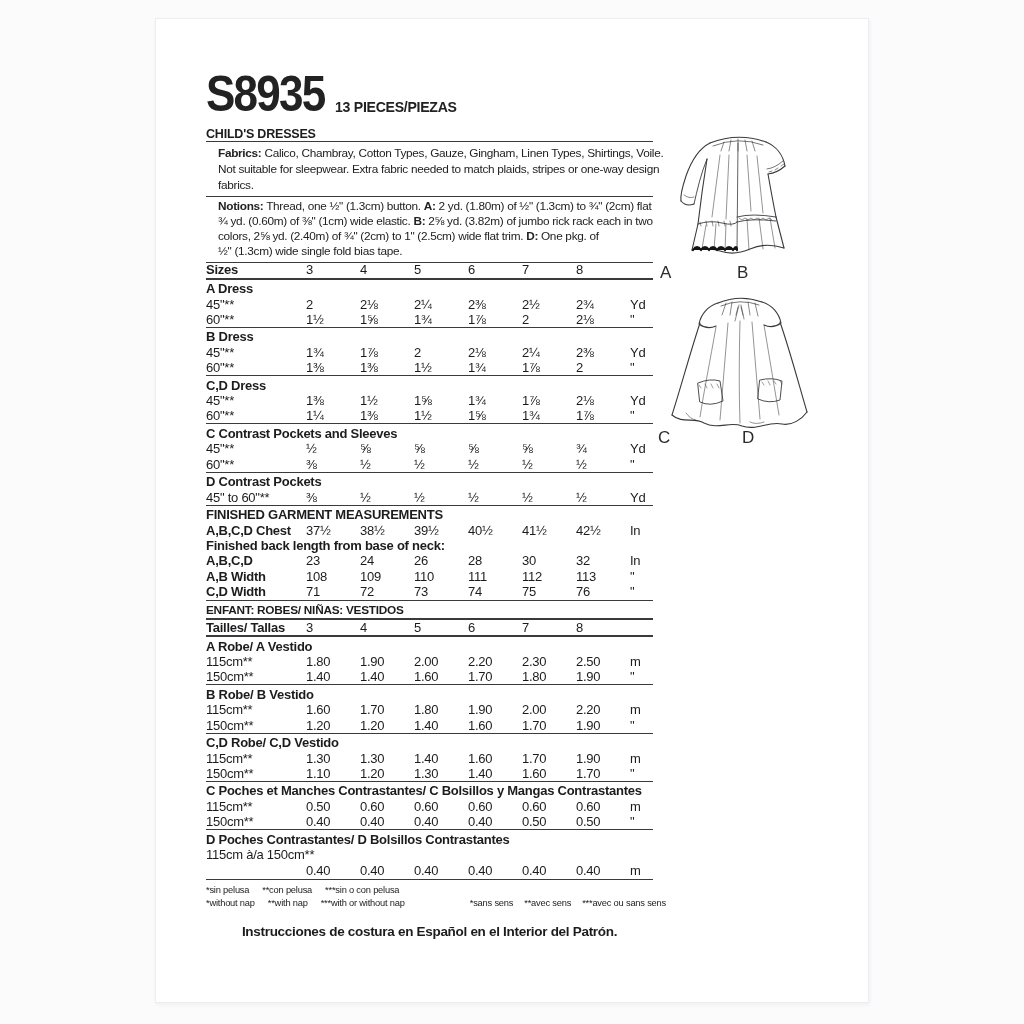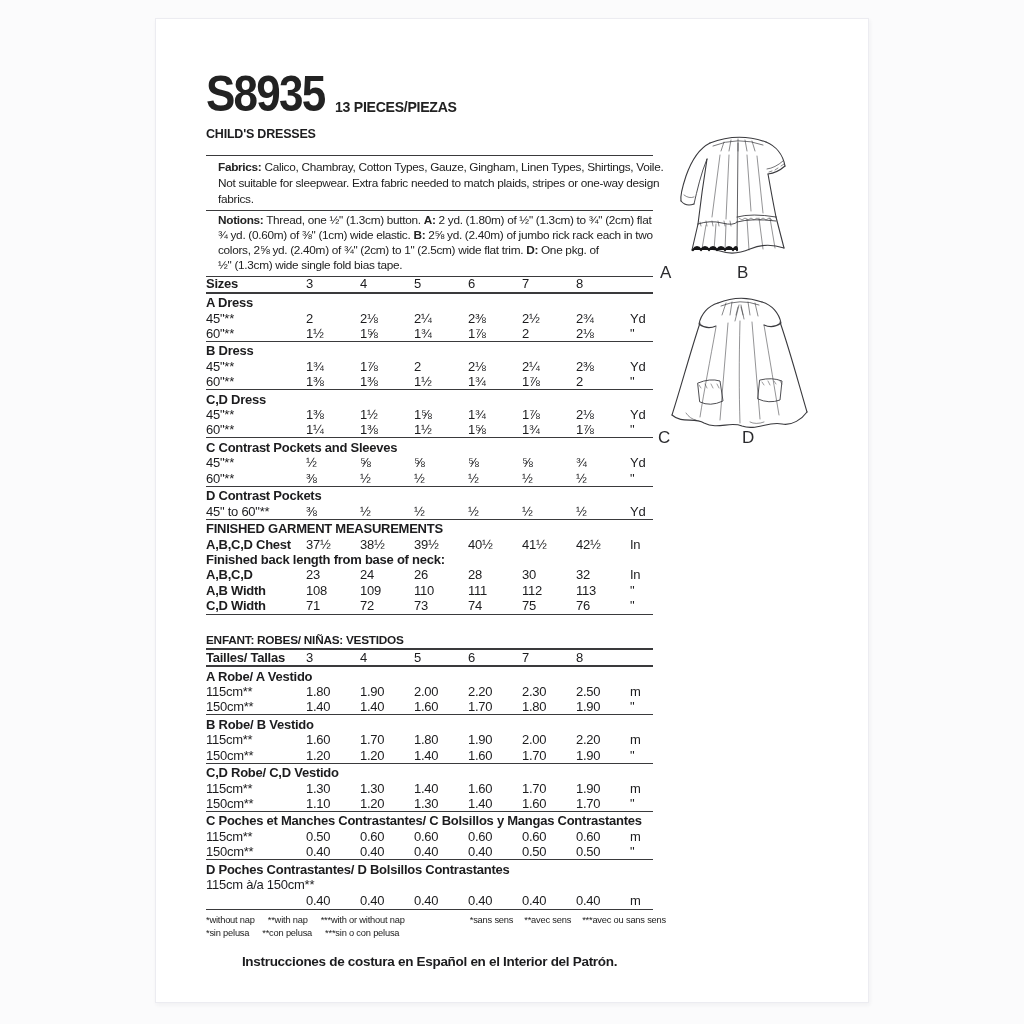--- a/index.html
+++ b/index.html
@@ -10,40 +10,40 @@
   .content { position:absolute; left:50px; top:44px; width:447px; }
 
   
   .title-row { display:flex; align-items:flex-end; height:56px; margin-bottom:8px; }
   .pattern-number { font-size:50px; font-weight:700; letter-spacing:-2px; line-height:50px;
                     transform:scaleX(0.88); transform-origin:left bottom; display:inline-block; color:#222; }
   .pieces { font-size:15px; font-weight:700; letter-spacing:-0.3px; margin-left:-6px; margin-bottom:4px; color:#222;
             transform:scaleX(0.94); transform-origin:left bottom; }
 
   .rule-b { border-bottom:1.6px solid #3a3a3c; }
-  .doc-heading { font-size:12.5px; font-weight:700; letter-spacing:-0.2px; padding-bottom:14px; margin-bottom:3px; }
+  .doc-heading { font-size:12.5px; font-weight:700; letter-spacing:-0.2px; padding-bottom:0; margin-bottom:3px; }
 
   .para { font-size:11.8px; letter-spacing:-0.3px; color:#222; }
   .para .pline { line-height:16px; white-space:nowrap;padding-left:12px; }
   .para.tight .pline { line-height:14.9px; }
   .para .b { font-weight:700; }
   .para { padding-bottom:3px; }
   #fabrics-para { margin-bottom:2px; }
 
   
   .tbl { width:447px; font-size:13px; letter-spacing:-0.25px; }
   .trow { display:grid; grid-template-columns:100px repeat(6,54px) 1fr; align-items:end; min-height:15.4px; }
   .trow .cell { white-space:nowrap; line-height:14px; }
   .trow .cell.span { grid-column:1 / -1; }
   .b { font-weight:700; }
   .thead { border-top:1.6px solid #3a3a3c; border-bottom:1.6px solid #3a3a3c; min-height:17px; align-items:center; }
   .tsec { border-top:1.6px solid #3a3a3c; min-height:17.5px; padding-top:2px; }
   .metric-heading { width:447px; font-size:11.8px; font-weight:700; letter-spacing:-0.25px;
                     border-top:1.6px solid #3a3a3c; border-bottom:1.6px solid #3a3a3c;
-                    padding:18px 0 1px 0; margin-top:1px; }
+                    padding:2px 0 1px 0; margin-top:1px; }
   #metric-table { border-bottom:1.6px solid #3a3a3c; padding-bottom:1px; }
 
   
   .footnotes { margin-top:4px; font-size:9.3px; letter-spacing:-0.2px; color:#222; width:460px; }
   .fn-line { display:flex; line-height:13px; }
   .fn-group { display:flex; }
   .fn-group span { margin-right:13px; }
   .fn-right { margin-left:auto; }
   .fn-right span { margin-right:0; margin-left:11px; }
 
@@ -72,21 +72,21 @@
       <div class="doc-heading rule-b">CHILD'S DRESSES</div>
 
       <div id="fabrics-para" class="para rule-b">
           <div class="pline"><span class="b">Fabrics:</span><span> Calico, Chambray, Cotton Types, Gauze, Gingham, Linen Types, Shirtings, Voile.</span></div>
           <div class="pline"><span>Not suitable for sleepwear. Extra fabric needed to match plaids, stripes or one-way design</span></div>
           <div class="pline"><span>fabrics.</span></div>
         </div>
 
       <div id="notions-para" class="para tight">
           <div class="pline"><span class="b">Notions:</span><span> Thread, one ½" (1.3cm) button. </span><span class="b">A:</span><span> 2 yd. (1.80m) of ½" (1.3cm) to ¾" (2cm) flat</span></div>
-          <div class="pline"><span>¾ yd. (0.60m) of ⅜" (1cm) wide elastic. </span><span class="b">B:</span><span> 2⅝ yd. (2.40m) of jumbo rick rack each in two</span></div>
+          <div class="pline"><span>¾ yd. (0.60m) of ⅜" (1cm) wide elastic. </span><span class="b">B:</span><span> 2⅝ yd. (3.82m) of jumbo rick rack each in two</span></div>
           <div class="pline"><span>colors, 2⅝ yd. (2.40m) of ¾" (2cm) to 1" (2.5cm) wide flat trim. </span><span class="b">D:</span><span> One pkg. of</span></div>
           <div class="pline"><span>½" (1.3cm) wide single fold bias tape.</span></div>
         </div>
 
       <div id="imperial-table" class="tbl">
           <div class="trow thead">
             <div class="cell lbl b">Sizes</div>
             <div class="cell val">3</div>
             <div class="cell val">4</div>
             <div class="cell val">5</div>
@@ -365,39 +365,39 @@
             <div class="cell val">0.40</div>
             <div class="cell val">0.40</div>
             <div class="cell val">0.40</div>
             <div class="cell val">0.40</div>
             <div class="cell val">0.40</div>
             <div class="cell unit">m</div>
           </div>
         </div>
 
       <div class="footnotes">
+        <div class="fn-line">
+          <div class="fn-group">
+              <span>*sin pelusa</span>
+              <span>**con pelusa</span>
+              <span>***sin o con pelusa</span>
+            </div>
+        </div>
         <div class="fn-line">
           <div class="fn-group">
               <span>*without nap</span>
               <span>**with nap</span>
               <span>***with or without nap</span>
             </div>
           <div class="fn-group fn-right">
               <span>*sans sens</span>
               <span>**avec sens</span>
               <span>***avec ou sans sens</span>
             </div>
         </div>
-        <div class="fn-line">
-          <div class="fn-group">
-              <span>*sin pelusa</span>
-              <span>**con pelusa</span>
-              <span>***sin o con pelusa</span>
-            </div>
-        </div>
       </div>
 
       <div class="footer-note">Instrucciones de costura en Español en el Interior del Patrón.</div>
 
     </div>
 
     <div class="illo illo-top">
       <svg width="180" height="150" viewBox="0 0 180 150">
         <g fill="none" stroke="#3a3a3e" stroke-width="1.1" stroke-linecap="round" stroke-linejoin="round">
 

